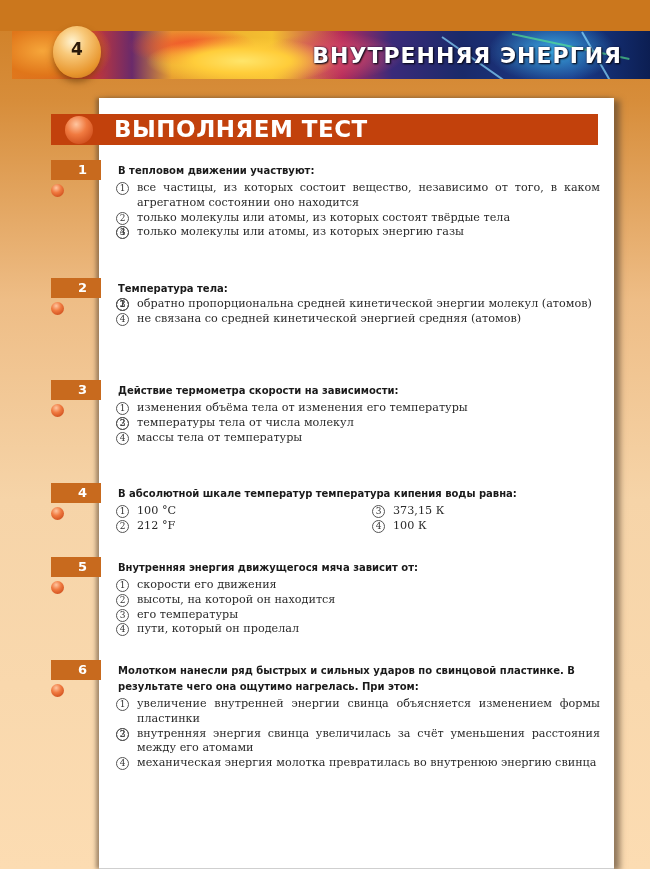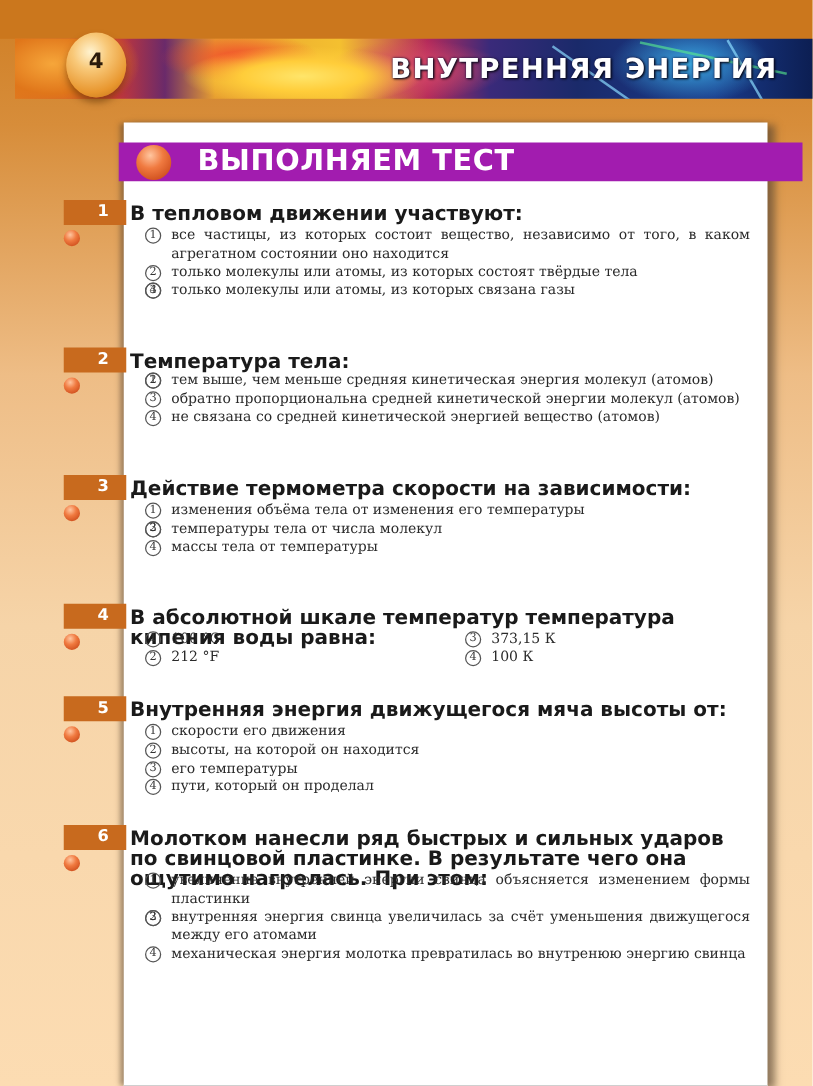--- a/index.html
+++ b/index.html
@@ -45,22 +45,21 @@
       font-family: "DejaVu Sans", sans-serif; font-weight: bold; font-size: 17px; color: #2a1a0a;
     }
     .page {
       position: absolute; left: 99px; top: 98px; width: 515px; height: 771px;
       background: #ffffff;
       box-shadow: -3px 0 4px rgba(90,70,50,0.55), 6px 2px 6px rgba(90,70,50,0.65);
       border-bottom: 1px solid #cfcfcf;
     }
     .section-header {
       position: absolute; left: 51px; top: 114px; width: 547px; height: 31px;
-      background: #a21caf;
-      margin-left: 44px;
+      background: #c2410c;
     }
     .section-ball {
       position: absolute; left: 14px; top: 2px; width: 28px; height: 28px; border-radius: 50%;
       background: radial-gradient(circle at 40% 30%, #ffc6a0 0%, #f07a40 40%, #d0501e 80%, #a8400e 100%);
     }
     .section-title {
       position: absolute; left: 63px; top: 2px;
       font-family: "DejaVu Sans", sans-serif; font-weight: bold;
       font-size: 23px; letter-spacing: 0.5px; color: #ffffff;
     }
@@ -69,23 +68,23 @@
       position: absolute; left: 51px; top: 0; width: 50px; height: 20px;
       background: #c86a1e; color: #fff;
       font-family: "DejaVu Sans", sans-serif; font-weight: bold; font-size: 13px;
       text-align: right; padding-right: 14px; line-height: 20px;
     }
     .q-ball {
       position: absolute; left: 51px; top: 24px; width: 13px; height: 13px; border-radius: 50%;
       background: radial-gradient(circle at 40% 30%, #ffc6a0 0%, #f07a40 40%, #d0501e 80%, #a8400e 100%);
     }
     .q-text {
-      position: absolute; left: 104px; top: 3px; width: 484px;
+      position: absolute; left: 118px; top: 3px; width: 484px;
       font-family: "DejaVu Sans", sans-serif; font-weight: bold;
-      font-size: 16px; line-height: 16px; color: #1a1a1a;
+      font-size: 10px; line-height: 16px; color: #1a1a1a;
     }
     .options { position: absolute; left: 116px; width: 484px; }
     .opt {
       position: relative; padding-left: 21px;
       font-family: "DejaVu Serif", serif; font-size: 11.2px; line-height: 14.8px; color: #2a2a2a;
       text-align: justify;
     }
     .opt-num {
       position: absolute; left: 0; top: 1px; width: 13px; height: 13px;
       border: 1px solid #555; border-radius: 50%;
@@ -120,33 +119,33 @@
 </div>
 
 <div class="question" style="top:160px;">
   <div class="q-tab">1</div>
   <div class="q-ball"></div>
   <div class="q-text">В тепловом движении участвуют:</div>
   <div class="options" style="top:21px;">
     <div class="opt"><span class="opt-num">1</span><span>все частицы, из которых состоит вещество, независимо от того, в каком агрегатном состоянии оно находится</span></div>
     <div class="opt"><span class="opt-num">2</span><span>только молекулы или атомы, из которых состоят твёрдые тела</span></div>
     <div class="opt"><span class="opt-num">3</span></div>
-    <div class="opt"><span class="opt-num">4</span><span>только молекулы или атомы, из которых связана газы</span></div>
+    <div class="opt"><span class="opt-num">4</span><span>только молекулы или атомы, из которых энергию газы</span></div>
   </div>
 </div>
 
 <div class="question" style="top:278px;">
   <div class="q-tab">2</div>
   <div class="q-ball"></div>
   <div class="q-text">Температура тела:</div>
   <div class="options" style="top:19px;">
     <div class="opt"><span class="opt-num">1</span></div>
-    <div class="opt"><span class="opt-num">2</span><span>тем выше, чем меньше средняя кинетическая энергия молекул (атомов)</span></div>
+    <div class="opt"><span class="opt-num">2</span></div>
     <div class="opt"><span class="opt-num">3</span><span>обратно пропорциональна средней кинетической энергии молекул (атомов)</span></div>
-    <div class="opt"><span class="opt-num">4</span><span>не связана со средней кинетической энергией вещество (атомов)</span></div>
+    <div class="opt"><span class="opt-num">4</span><span>не связана со средней кинетической энергией средняя (атомов)</span></div>
   </div>
 </div>
 
 <div class="question" style="top:380px;">
   <div class="q-tab">3</div>
   <div class="q-ball"></div>
   <div class="q-text">Действие термометра скорости на зависимости:</div>
   <div class="options" style="top:21px;">
     <div class="opt"><span class="opt-num">1</span><span>изменения объёма тела от изменения его температуры</span></div>
     <div class="opt"><span class="opt-num">2</span></div>
@@ -163,32 +162,32 @@
     <div class="opt"><span class="opt-num">1</span><span>100 °С</span></div>
     <div class="opt"><span class="opt-num">3</span><span>373,15 К</span></div>
     <div class="opt"><span class="opt-num">2</span><span>212 °F</span></div>
     <div class="opt"><span class="opt-num">4</span><span>100 К</span></div>
   </div>
 </div>
 
 <div class="question" style="top:557px;">
   <div class="q-tab">5</div>
   <div class="q-ball"></div>
-  <div class="q-text">Внутренняя энергия движущегося мяча высоты от:</div>
+  <div class="q-text">Внутренняя энергия движущегося мяча зависит от:</div>
   <div class="options" style="top:21px;">
     <div class="opt"><span class="opt-num">1</span><span>скорости его движения</span></div>
     <div class="opt"><span class="opt-num">2</span><span>высоты, на которой он находится</span></div>
     <div class="opt"><span class="opt-num">3</span><span>его температуры</span></div>
     <div class="opt"><span class="opt-num">4</span><span>пути, который он проделал</span></div>
   </div>
 </div>
 
 <div class="question" style="top:660px;">
   <div class="q-tab">6</div>
   <div class="q-ball"></div>
   <div class="q-text">Молотком нанесли ряд быстрых и сильных ударов по свинцовой пластинке. В результате чего она ощутимо нагрелась. При этом:</div>
   <div class="options" style="top:37px;">
     <div class="opt"><span class="opt-num">1</span><span>увеличение внутренней энергии свинца объясняется изменением формы пластинки</span></div>
     <div class="opt"><span class="opt-num">2</span></div>
-    <div class="opt"><span class="opt-num">3</span><span>внутренняя энергия свинца увеличилась за счёт уменьшения движущегося между его атомами</span></div>
+    <div class="opt"><span class="opt-num">3</span><span>внутренняя энергия свинца увеличилась за счёт уменьшения расстояния между его атомами</span></div>
     <div class="opt"><span class="opt-num">4</span><span>механическая энергия молотка превратилась во внутренюю энергию свинца</span></div>
   </div>
 </div>
 
 </body></html>

